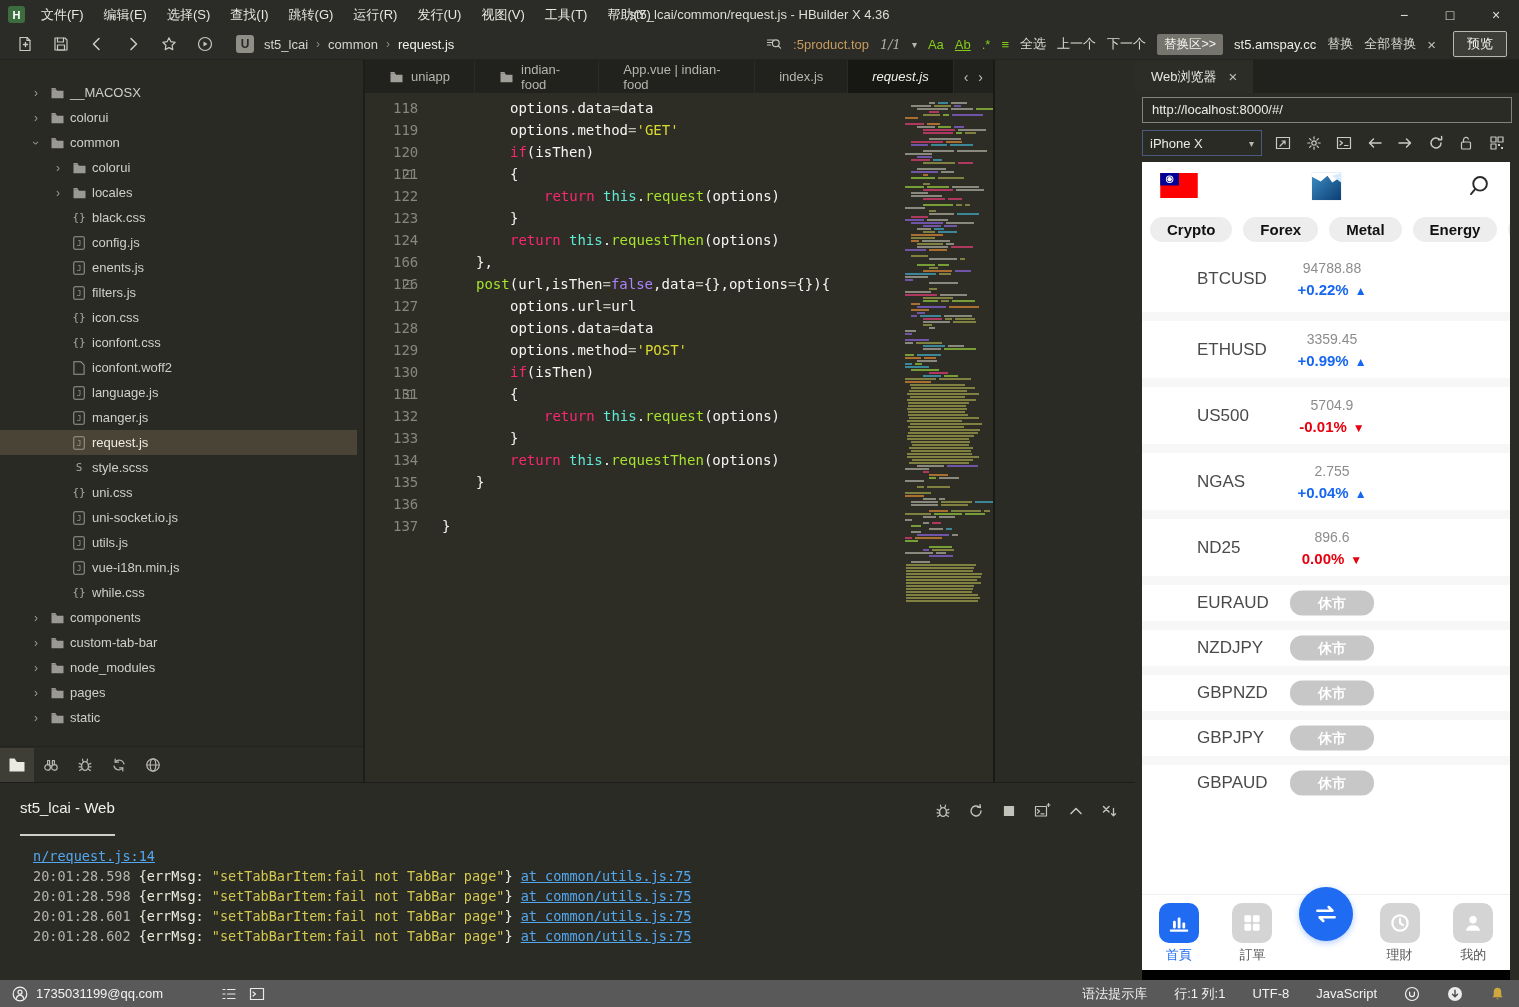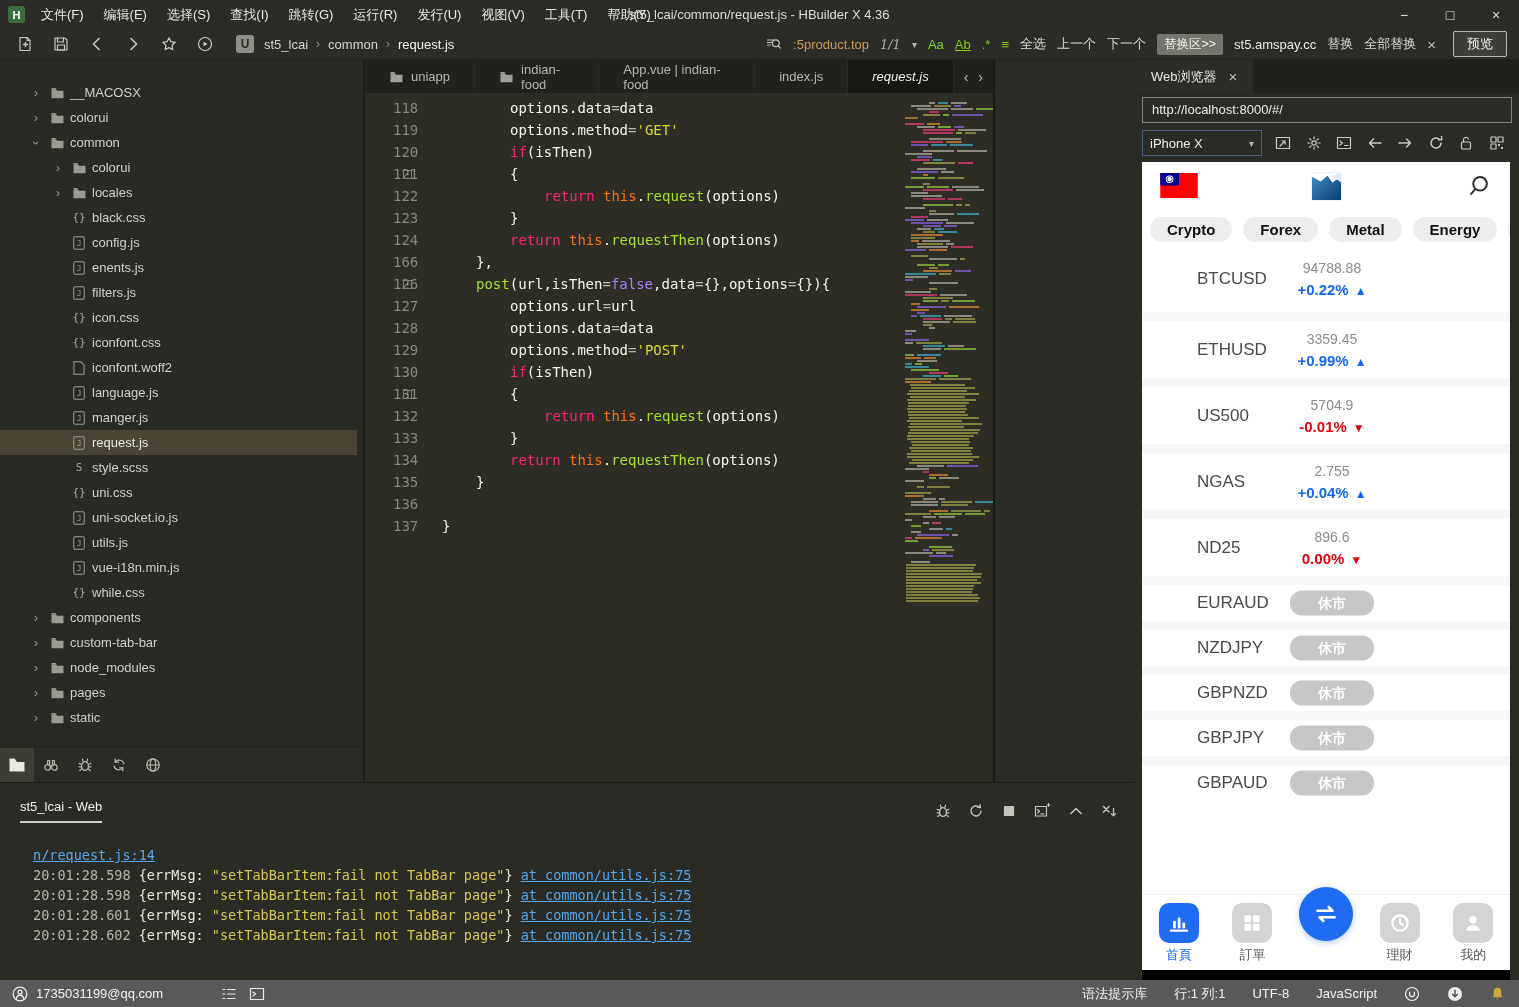--- a/index.html
+++ b/index.html
@@ -58,21 +58,21 @@
   .etab .ic { color:#a0a098; display:flex; }
   .etab.active { background:#171713; color:#f0f0ea; font-style:italic; }
   .tab-arrows { margin-left:auto; display:flex; align-items:center; gap:10px; padding:0 10px; color:#c0c0b8; font-size:14px; }
   .code-wrap { position:relative; height:689px; overflow:hidden; padding-top:4px; }
   .cl { display:flex; height:22px; line-height:22px; font-family:"DejaVu Sans Mono",monospace; font-size:14px; }
   .cl-num { width:34px; text-align:center; color:#87877d; font-size:14px; flex:none;padding-left:28px; }
   .cl-fold { width:17px; flex:none; display:flex; align-items:center; justify-content:center; }
   .fold-box { width:9px; height:9px; border:1px solid #7f7f77; color:#b0b0a8; font-size:9px; line-height:7px; text-align:center; }
   .cl-text { white-space:pre;margin-left:20px; }
   .tk-p { color:#f5f5ef; } .tk-k { color:#f92672; } .tk-s { color:#d9d930; }
-  .tk-f { color:#a6e22e; } .tk-t { color:#f97316; } .tk-o { color:#bdbdb3; } .tk-v { color:#ae81ff; }
+  .tk-f { color:#a6e22e; } .tk-t { color:#5eead4; } .tk-o { color:#bdbdb3; } .tk-v { color:#ae81ff; }
   #minimap { position:absolute; right:8px; top:6px; width:82px; height:560px; }
   #minimap i { position:absolute; height:2px; display:block; opacity:.85; }
 
   
   #rightpanel { position:absolute; left:1135px; top:60px; width:384px; height:920px; background:#2b2b26; }
   .rp-tabbar { height:33px; background:#21211d; display:flex; }
   .rp-tab { display:flex; align-items:center; gap:12px; padding:0 16px; background:#2d2d28; color:#e8e8e2; font-size:13px; }
   .rp-close { color:#c0c0b8; font-size:15px; }
   .rp-body { padding:4px 7px 8px 7px; }
   .url-box { height:26px; border:1px solid #83837c; color:#ecece6; font-size:13px; line-height:24px; padding:0 9px; margin-bottom:7px; }
@@ -102,21 +102,21 @@
   .ph-nav { position:absolute; left:0; bottom:0; width:100%; height:76px; background:#fff; border-top:1px solid #f0f0f0; display:flex; }
   .nav-item { flex:1; display:flex; flex-direction:column; align-items:center; padding-top:8px; }
   .nav-ic { width:40px; height:40px; border-radius:10px; background:#d4d4d4; display:flex; align-items:center; justify-content:center; }
   .nav-item.active .nav-ic { background:#1f6bf2; }
   .nav-label { font-size:13px; color:#555; margin-top:3px; }
   .nav-item.active .nav-label { color:#1f6bf2; }
   .nav-center-btn { width:54px; height:54px; border-radius:50%; background:#1f6bf2; display:flex; align-items:center; justify-content:center; transform:translateY(-16px); box-shadow:0 2px 6px rgba(31,107,242,.35); }
 
   
   #console { position:absolute; left:0; top:782px; width:1135px; height:198px; background:#2b2b26; border-top:1px solid #1c1c18; }
-  .cons-tab { display:inline-block; margin:16px 0 12px 20px; padding-bottom:7px; border-bottom:2px solid #cfcfc8; color:#f0f0ea; font-size:13px; }
+  .cons-tab { display:inline-block; margin:16px 0 0 20px; padding-bottom:18px; border-bottom:2px solid #cfcfc8; color:#f0f0ea; font-size:15px; }
   .cons-icons { position:absolute; right:18px; top:20px; display:flex; gap:17px; color:#c2c2ba; }
   .cons-icons .ic { display:flex; }
   .logs { margin:10px 0 0 33px; font-family:"DejaVu Sans Mono",monospace; font-size:13.5px; line-height:20px; }
   .log-link { color:#53a7ee; text-decoration:underline; display:inline-block; }
   .log-line { white-space:pre; }
   .lg-time { color:#b4b4aa; }
   .lg-pre, .lg-post { color:#eceadc; }
   .lg-str { color:#d4c84f; }
 
   

